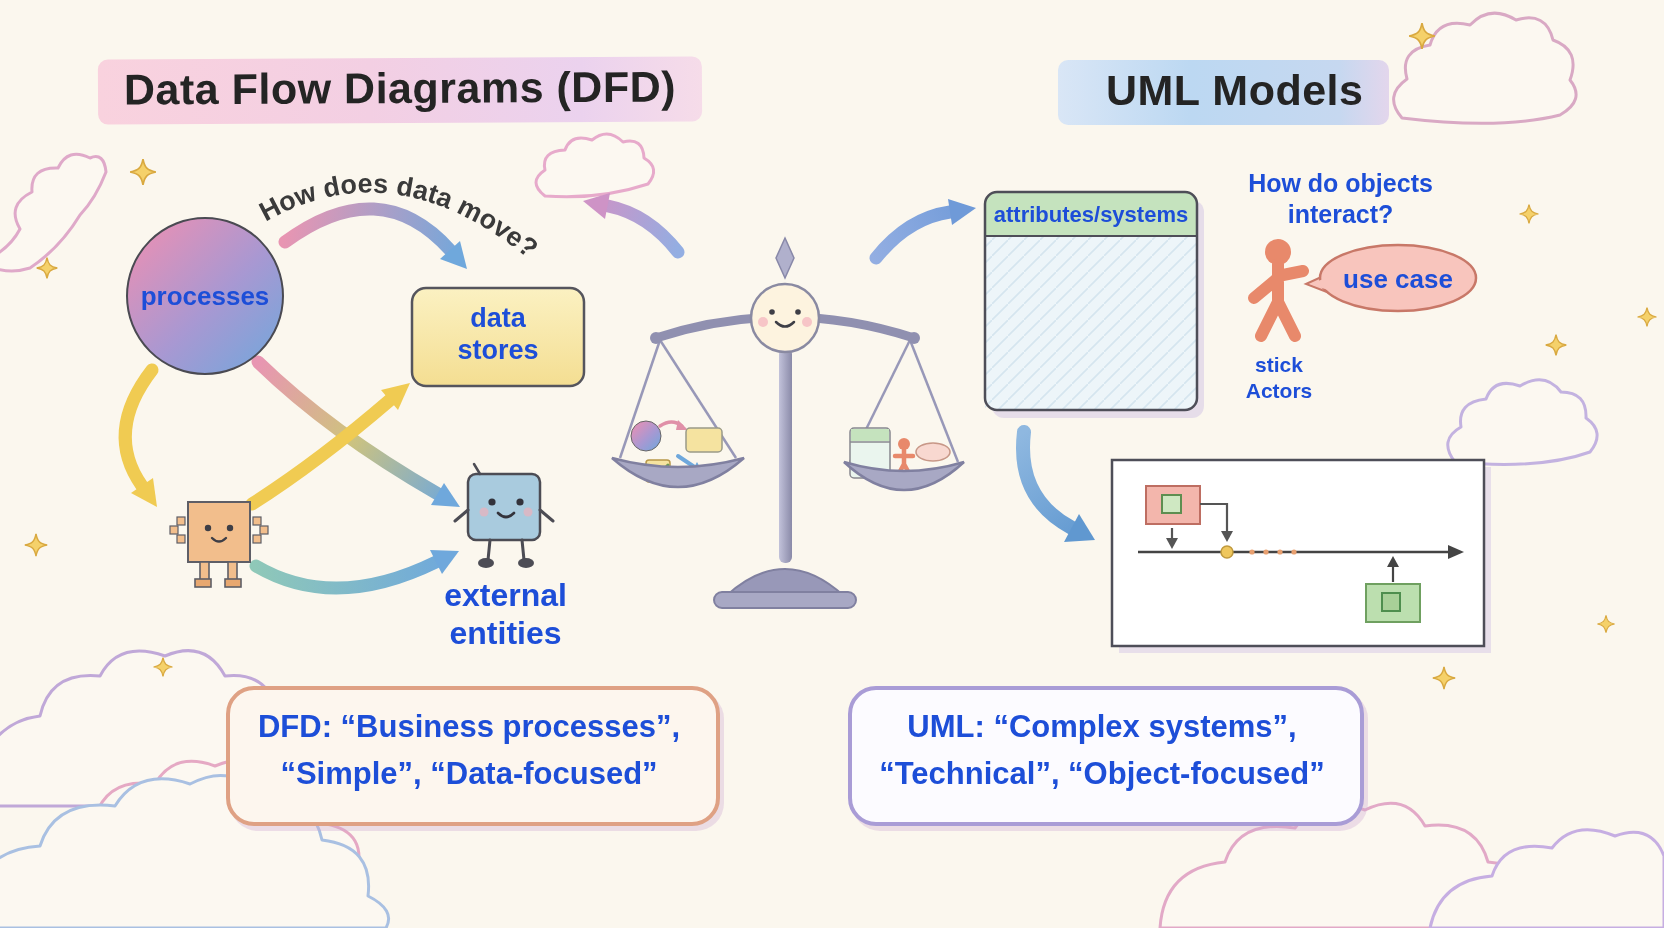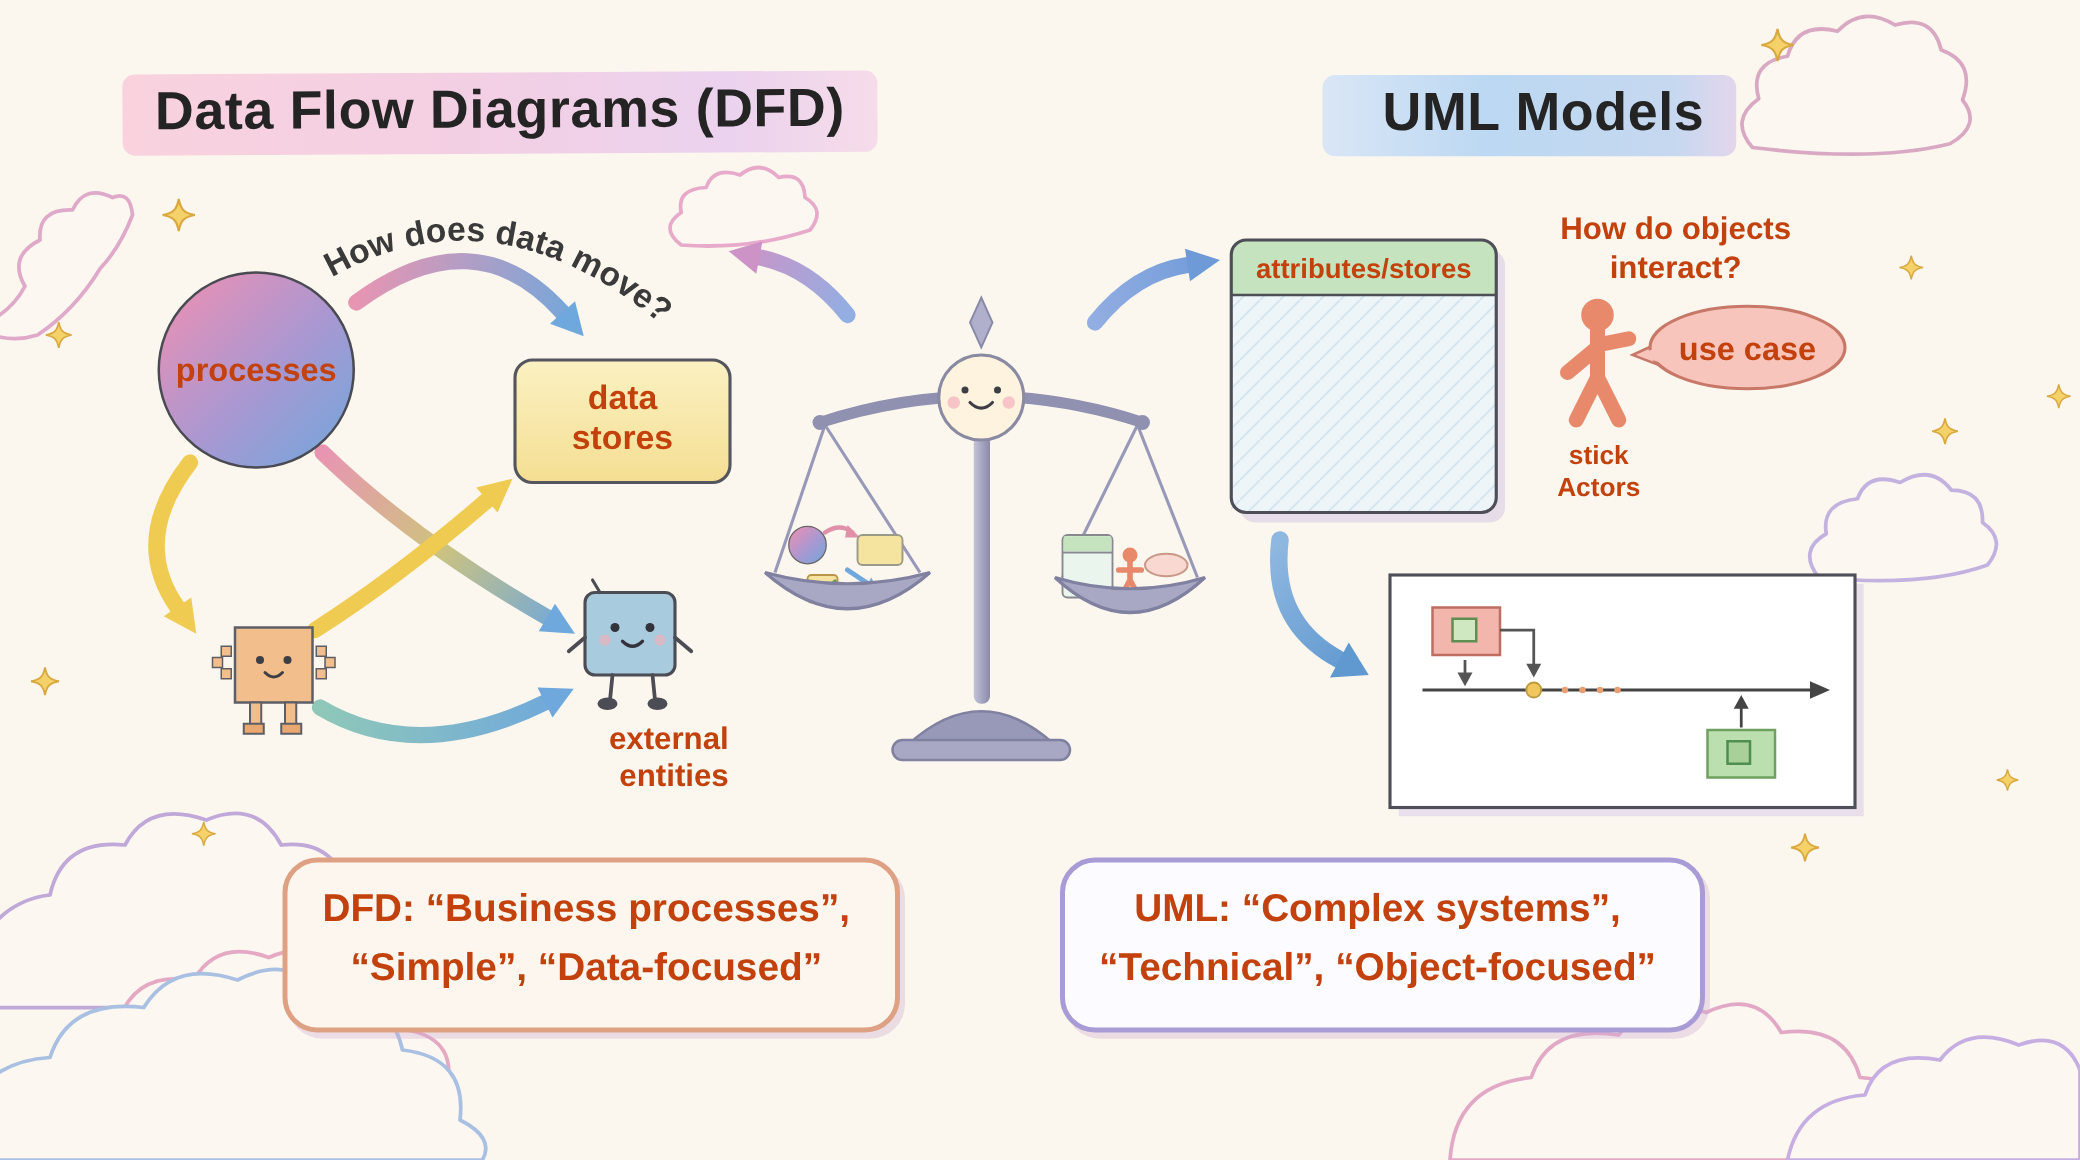--- a/index.html
+++ b/index.html
@@ -1,19 +1,19 @@
 <!DOCTYPE html>
 <html><head>
 <meta charset="utf-8">
 <style>
   html,body{margin:0;padding:0;}
   body{font-family:"Liberation Sans",sans-serif;background:#FBF7EE;}
   #stage{position:relative;width:1664px;height:928px;overflow:hidden;background:#FBF7EE;}
   #art{position:absolute;left:0;top:0;z-index:1;}
-  .label{position:absolute;z-index:2;font-weight:700;color:#c2410c;text-align:center;}
+  .label{position:absolute;z-index:2;font-weight:700;color:#1d4ed8;text-align:center;}
   .pre{white-space:pre-line;}
   .title{position:absolute;z-index:2;font-weight:700;font-size:43px;color:#242424;
          padding:6px 26px 10px;border-radius:10px;letter-spacing:0.5px;}
   .title-dfd{left:98px;top:58px;transform:rotate(-0.3deg);
       background:linear-gradient(90deg,#F9D2DE 0%,#F3CFE3 45%,#EBD2EE 80%,#F6DCE9 100%);}
   .title-uml{left:1058px;top:60px;
       background:linear-gradient(90deg,#D9E6F6 0%,#BCD8F2 40%,#C6D8F0 85%,#E3D6EC 100%);padding-left:48px;}
   .summary-box{position:absolute;z-index:2;border-radius:28px;}
   .dfd-box{left:226px;top:686px;width:486px;height:132px;background:#FDF6EE;
       border:4px solid #DFA184;box-shadow:4px 5px 0 rgba(205,170,210,.35);}
@@ -276,24 +276,24 @@
 </svg>
 
 <div class="title title-dfd">Data Flow Diagrams (DFD)</div>
 <div class="title title-uml">UML Models</div>
 
 <div class="label" style="left:130px;top:281px;width:150px;font-size:26px;">processes</div>
 
 <div class="label pre" style="left:413px;top:302px;width:170px;font-size:27px;line-height:1.2;">data
 stores</div>
 
-<div class="label pre" style="left:428px;top:576px;width:155px;font-size:25px;line-height:1.2;text-align:right;">external
+<div class="label pre" style="left:428px;top:576px;width:155px;font-size:32px;line-height:1.2;">external
 entities</div>
 
-<div class="label" style="left:988px;top:202px;width:206px;font-size:22px;">attributes/stores</div>
+<div class="label" style="left:988px;top:202px;width:206px;font-size:22px;">attributes/systems</div>
 
 <div class="label pre" style="left:1238px;top:168px;width:205px;font-size:25px;line-height:1.25;">How do objects
 interact?</div>
 
 <div class="label" style="left:1325px;top:264px;width:146px;font-size:26px;">use case</div>
 
 <div class="label pre" style="left:1230px;top:352px;width:98px;font-size:21px;line-height:1.25;">stick
 Actors</div>
 
 <div class="summary-box dfd-box"></div>

